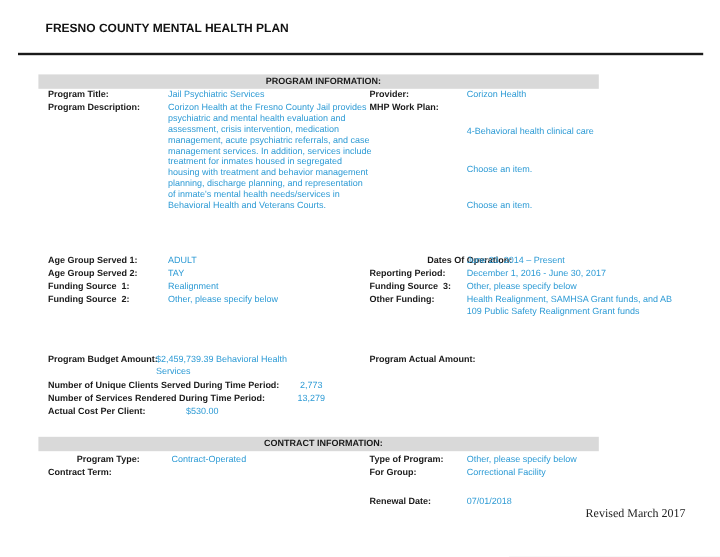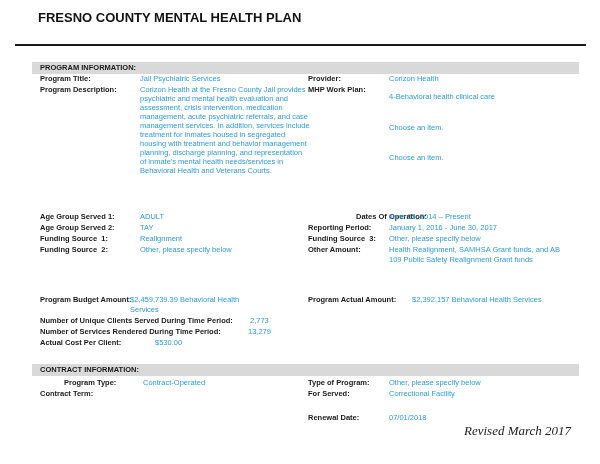--- a/index.html
+++ b/index.html
@@ -7,51 +7,52 @@
     position:relative;
     width:600px; height:464px;
     background:#ffffff;
     font-family:"Liberation Sans", sans-serif;
     font-size:7.5px;
     color:#111;
     overflow:hidden;
     margin:0 auto;
   }
   .hdr-title {
-    position:absolute; top:10px;
-    font-size:13px; font-weight:bold; color:#121212;
+    position:absolute; top:19px;
+    font-size:10px; font-weight:bold; color:#121212;
     white-space:pre;
   }
   .hdr-left  { left:38px; }
   .hdr-right { left:331px; }
   .hdr-rule {
     position:absolute; top:44px; left:15px; width:571px; height:2px;
     background:#1a1a1a;
   }
   .bar {
-    position:absolute; left:32px; width:547px; height:12px;
+    position:absolute; left:32px; width:467px; height:12px;
     background:#d9d9d9;
+    text-align:center;
   }
   .bar span {
     display:block; padding-left:8px; line-height:12px;
     font-size:7.5px; font-weight:bold; color:#1a1a1a; white-space:pre;
   }
   .lbl {
     position:absolute; font-weight:bold; color:#1a1a1a;
     white-space:pre; line-height:10px;
   }
   .val {
     position:absolute; color:#2e9bd5; line-height:10px; white-space:pre;
   }
   .val.wrap { white-space:normal; line-height:9px; }
   .val.wrap3 { white-space:normal; line-height:10px; }
   .val .ln { display:block; line-height:10.5px; }
   .footer-note {
-    position:absolute; left:464px; top:423px;
-    font-family:"Liberation Serif", serif; font-size:13px; color:#222;font-style:italic;
+    position:absolute; left:488px; top:423px;
+    font-family:"Liberation Serif", serif; font-size:10px; color:#222;
   }
 </style>
 </head>
 <body>
 
 <div class="page">
 
   <div class="hdr-title hdr-left">FRESNO COUNTY MENTAL HEALTH PLAN</div>
   <div class="hdr-rule"></div>
 
@@ -62,21 +63,21 @@
   <div class="lbl" style="left:40px; top:74px;">Program Title:</div>
   <div class="val" style="left:140px; top:74px;">Jail Psychiatric Services</div>
 
   <div class="lbl" style="left:40px; top:85px;">Program Description:</div>
   <div class="val wrap" style="left:140px; top:85px; width:170px;">Corizon Health at the Fresno County Jail provides psychiatric and mental health evaluation and assessment, crisis intervention, medication management, acute psychiatric referrals, and case management services.  In addition, services include treatment for inmates housed in segregated housing with treatment and behavior management planning, discharge planning, and representation of inmate's mental health needs/services in Behavioral Health and Veterans Courts.</div>
 
   <div class="lbl" style="left:308px; top:74px;">Provider:</div>
   <div class="val" style="left:389px; top:74px;">Corizon Health</div>
 
   <div class="lbl" style="left:308px; top:85px;">MHP Work Plan:</div>
-  <div class="val" style="left:389px; top:72px;">
+  <div class="val" style="left:389px; top:85px;">
     <span class="ln">4-Behavioral health clinical care</span>
     <span class="ln">Choose an item.</span>
     <span class="ln">Choose an item.</span>
   </div>
 
   <div class="lbl" style="left:40px; top:212px;">Age Group Served 1:</div>
   <div class="val" style="left:140px; top:212px;">ADULT</div>
 
   <div class="lbl" style="left:40px; top:223px;">Age Group Served 2:</div>
   <div class="val" style="left:140px; top:223px;">TAY</div>
@@ -84,34 +85,33 @@
   <div class="lbl" style="left:40px; top:234px;">Funding Source  1:</div>
   <div class="val" style="left:140px; top:234px;">Realignment</div>
 
   <div class="lbl" style="left:40px; top:245px;">Funding Source  2:</div>
   <div class="val" style="left:140px; top:245px;">Other, please specify below</div>
 
   <div class="lbl" style="left:308px; top:212px;padding-left:48px;">Dates Of Operation:</div>
   <div class="val" style="left:389px; top:212px;">June 23, 2014 – Present</div>
 
   <div class="lbl" style="left:308px; top:223px;">Reporting Period:</div>
-  <div class="val" style="left:389px; top:223px;">January 1, 2016 - June 30, 2017</div>
+  <div class="val" style="left:389px; top:223px;">December 1, 2016 - June 30, 2017</div>
 
   <div class="lbl" style="left:308px; top:234px;">Funding Source  3:</div>
   <div class="val" style="left:389px; top:234px;">Other, please specify below</div>
 
-  <div class="lbl" style="left:308px; top:245px;">Other Amount:</div>
+  <div class="lbl" style="left:308px; top:245px;">Other Funding:</div>
   <div class="val wrap3" style="left:389px; top:245px; width:178px;">Health Realignment, SAMHSA Grant funds, and AB 109 Public Safety Realignment Grant funds</div>
 
 
   <div class="lbl" style="left:40px; top:295px;">Program Budget Amount:</div>
   <div class="val wrap3" style="left:130px; top:295px; width:125px;">$2,459,739.39 Behavioral Health Services</div>
 
   <div class="lbl" style="left:308px; top:295px;">Program Actual Amount:</div>
-  <div class="val" style="left:412px; top:295px;">$2,392,157 Behavioral Health Services</div>
 
   <div class="lbl" style="left:40px; top:316px;">Number of Unique Clients Served During Time Period:</div>
   <div class="val" style="left:250px; top:316px;">2,773</div>
 
   <div class="lbl" style="left:40px; top:327px;">Number of Services Rendered During Time Period:</div>
   <div class="val" style="left:248px; top:327px;">13,279</div>
 
   <div class="lbl" style="left:40px; top:338px;">Actual Cost Per Client:</div>
   <div class="val" style="left:155px; top:338px;">$530.00</div>
 
@@ -120,21 +120,21 @@
   </div>
 
   <div class="lbl" style="left:40px; top:378px;margin-left:24px;">Program Type:</div>
   <div class="val" style="left:143px; top:378px;">Contract-Operated</div>
 
   <div class="lbl" style="left:40px; top:389px;">Contract Term:</div>
 
   <div class="lbl" style="left:308px; top:378px;">Type of Program:</div>
   <div class="val" style="left:389px; top:378px;">Other, please specify below</div>
 
-  <div class="lbl" style="left:308px; top:389px;">For Served:</div>
+  <div class="lbl" style="left:308px; top:389px;">For Group:</div>
   <div class="val" style="left:389px; top:389px;">Correctional Facility</div>
 
   <div class="lbl" style="left:308px; top:413px;">Renewal Date:</div>
   <div class="val" style="left:389px; top:413px;">07/01/2018</div>
 
   <div class="footer-note">Revised March 2017</div>
 
 </div>
 
 </body></html>

